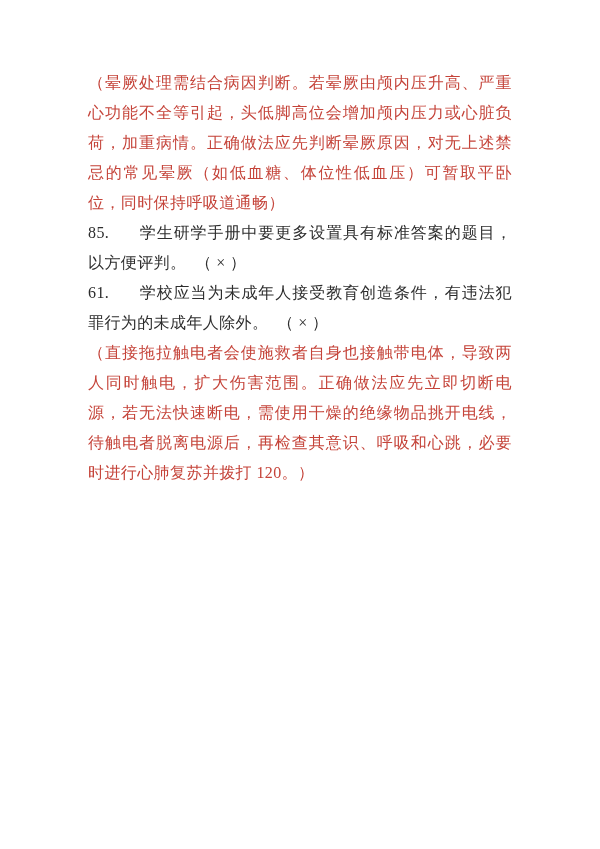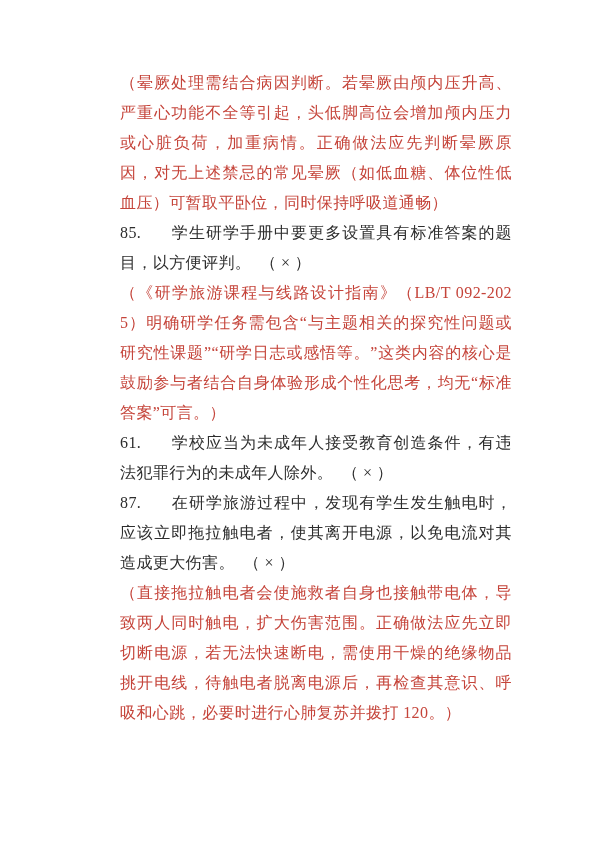--- a/index.html
+++ b/index.html
@@ -15,21 +15,21 @@
     width: 600px;
     height: 849px;
     background: var(--paper);
     font-family: "Liberation Serif", "DejaVu Serif", serif;
     overflow: hidden;
   }
   .page {
     box-sizing: border-box;
     width: 600px;
     height: 654px;
-    padding: 68px 88px 0 120px;
+    padding: 68px 88px 0 88px;
     background: var(--paper);
   }
   p.block {
     margin: 0;
     padding: 0;
     font-size: 16px;
     line-height: 30px;
     letter-spacing: 0.4px;
     text-align: justify;
     text-justify: inter-character;
@@ -49,22 +49,20 @@
 </style>
 </head>
 <body>
 
 <div class="page">
 
   <p class="block explanation">（晕厥处理需结合病因判断。若晕厥由颅内压升高、严重心功能不全等引起，头低脚高位会增加颅内压力或心脏负荷，加重病情。正确做法应先判断晕厥原因，对无上述禁忌的常见晕厥（如低血糖、体位性低血压）可暂取平卧位，同时保持呼吸道通畅）</p>
 
   <p class="block question"><span class="qnum">85.</span><span>学生研学手册中要更多设置具有标准答案的题目，以方便评判。</span><span class="answer">（ × ）</span></p>
 
-  <p class="block explanation">（《研学旅游课程与线路设计指南》（LB/T 092-2025）明确研学任务需包含“与主题相关的探究性问题或研究性课题”“研学日志或感悟等。”这类内容的核心是鼓励参与者结合自身体验形成个性化思考，均无“标准答案”可言。）</p>
 
   <p class="block question"><span class="qnum">61.</span><span>学校应当为未成年人接受教育创造条件，有违法犯罪行为的未成年人除外。</span><span class="answer">（ × ）</span></p>
 
 
-  <p class="block question"><span class="qnum">87.</span><span>在研学旅游过程中，发现有学生发生触电时，应该立即拖拉触电者，使其离开电源，以免电流对其造成更大伤害。</span><span class="answer">（ × ）</span></p>
 
   <p class="block explanation">（直接拖拉触电者会使施救者自身也接触带电体，导致两人同时触电，扩大伤害范围。正确做法应先立即切断电源，若无法快速断电，需使用干燥的绝缘物品挑开电线，待触电者脱离电源后，再检查其意识、呼吸和心跳，必要时进行心肺复苏并拨打 120。）</p>
 
 </div>
 
 </body></html>

